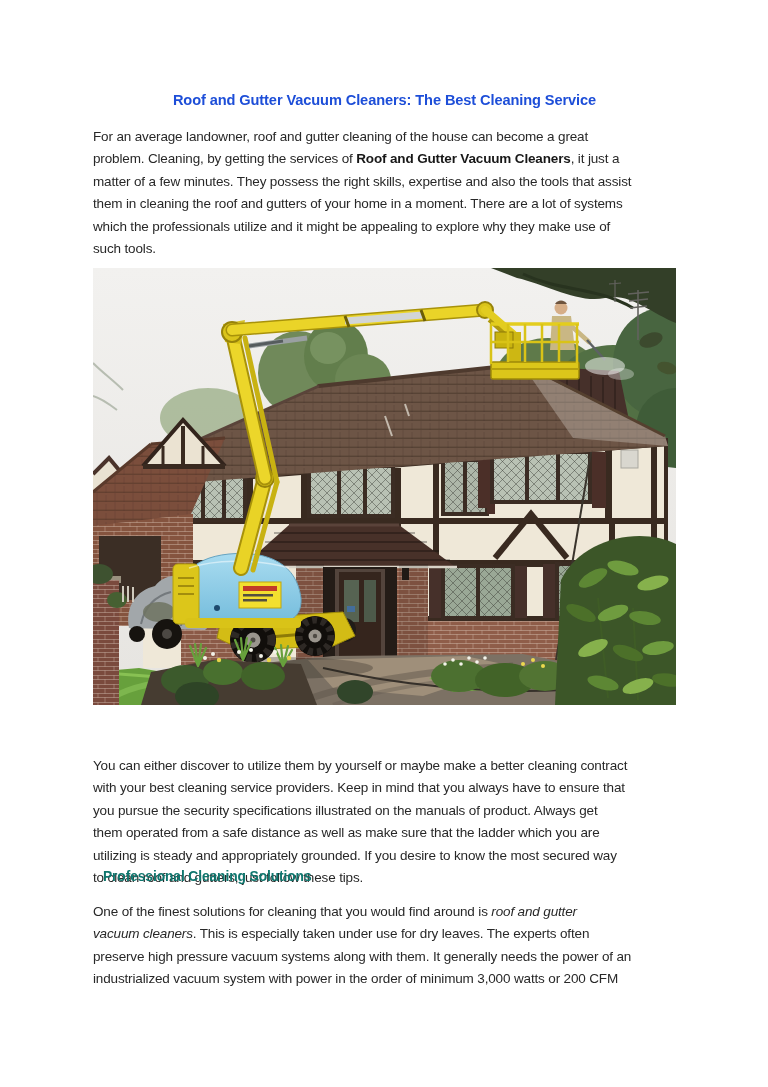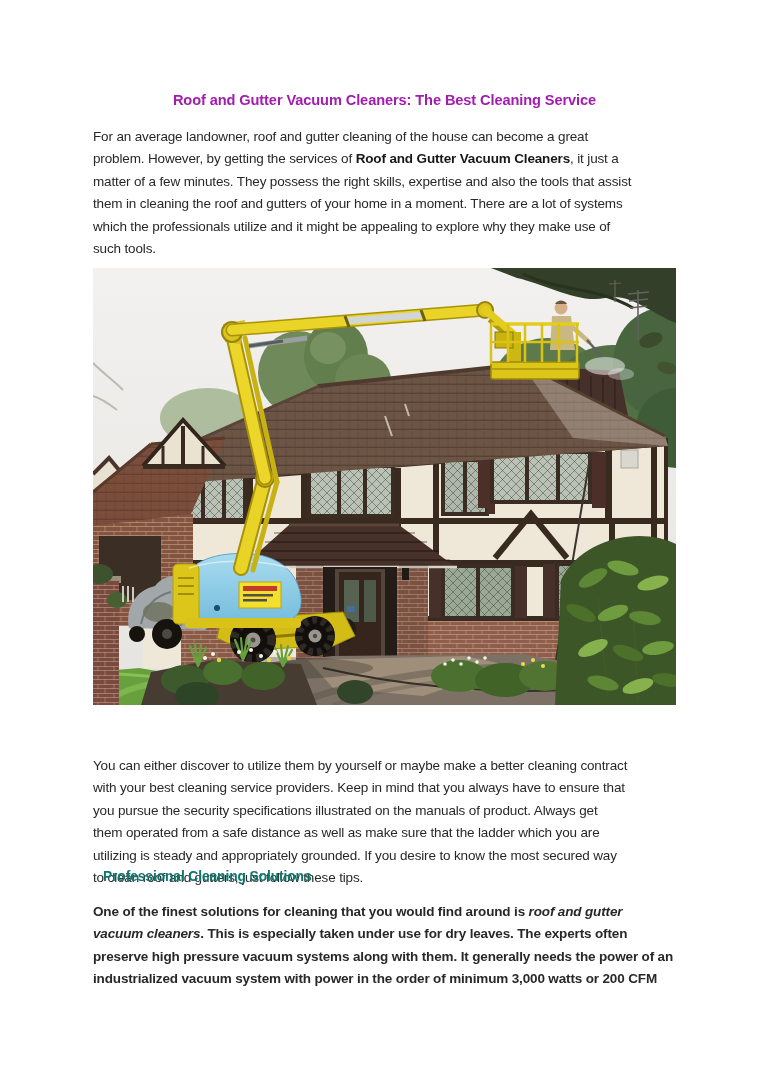--- a/index.html
+++ b/index.html
@@ -5,52 +5,52 @@
   * { margin:0; padding:0; box-sizing:border-box; }
   html,body { background:#ffffff; }
   body { font-family:"Liberation Sans", sans-serif; }
   .page {
     position:relative; width:768px; height:1087px;
     background:#ffffff; overflow:hidden;
   }
   .doc-title {
     position:absolute; left:93px; top:92px; width:583px;
     text-align:center; font-size:14.6px; font-weight:bold;
-    color:#a21caf; letter-spacing:-0.1px; white-space:pre;
+    color:#1d4ed8; letter-spacing:-0.1px; white-space:pre;
   }
   .para {
     position:absolute; left:93px; width:600px;
     font-size:13.5px; line-height:22.4px; color:#282828;
     letter-spacing:-0.15px; white-space:pre;
   }
   .para strong { font-weight:bold; color:#171717; }
   .para em { font-style:italic; }
   #p1 { top:126px; }
   #p2 { top:755px; }
-  #p3 { top:901px;font-weight:bold; }
+  #p3 { top:901px; }
   .section-heading {
     position:absolute; left:103px; top:869px;
     font-size:13.8px; font-weight:bold; color:#0f766e; letter-spacing:-0.1px;
     white-space:pre;
   }
   .figure {
     position:absolute; left:93px; top:268px; width:583px; height:437px;
     overflow:hidden; background:#eceae7;
   }
   .figure svg { display:block; width:583px; height:437px; }
 </style>
 </head>
 <body>
 
 <div class="page">
 
   <div class="doc-title">Roof and Gutter Vacuum Cleaners: The Best Cleaning Service</div>
 
   <div class="para" id="p1"><span>For an average landowner, roof and gutter cleaning of the house can become a great
-problem. However, by getting the services of </span><strong>Roof and Gutter Vacuum Cleaners</strong><span>, it just a
+problem. Cleaning, by getting the services of </span><strong>Roof and Gutter Vacuum Cleaners</strong><span>, it just a
 matter of a few minutes. They possess the right skills, expertise and also the tools that assist
 them in cleaning the roof and gutters of your home in a moment. There are a lot of systems
 which the professionals utilize and it might be appealing to explore why they make use of
 such tools.</span></div>
 
   <figure class="figure">
     <svg viewBox="0 0 583 437" preserveAspectRatio="none">
       <defs>
         <linearGradient id="skyG" x1="0" y1="0" x2="0" y2="1">
           <stop offset="0" stop-color="#f2f1ef"></stop>

